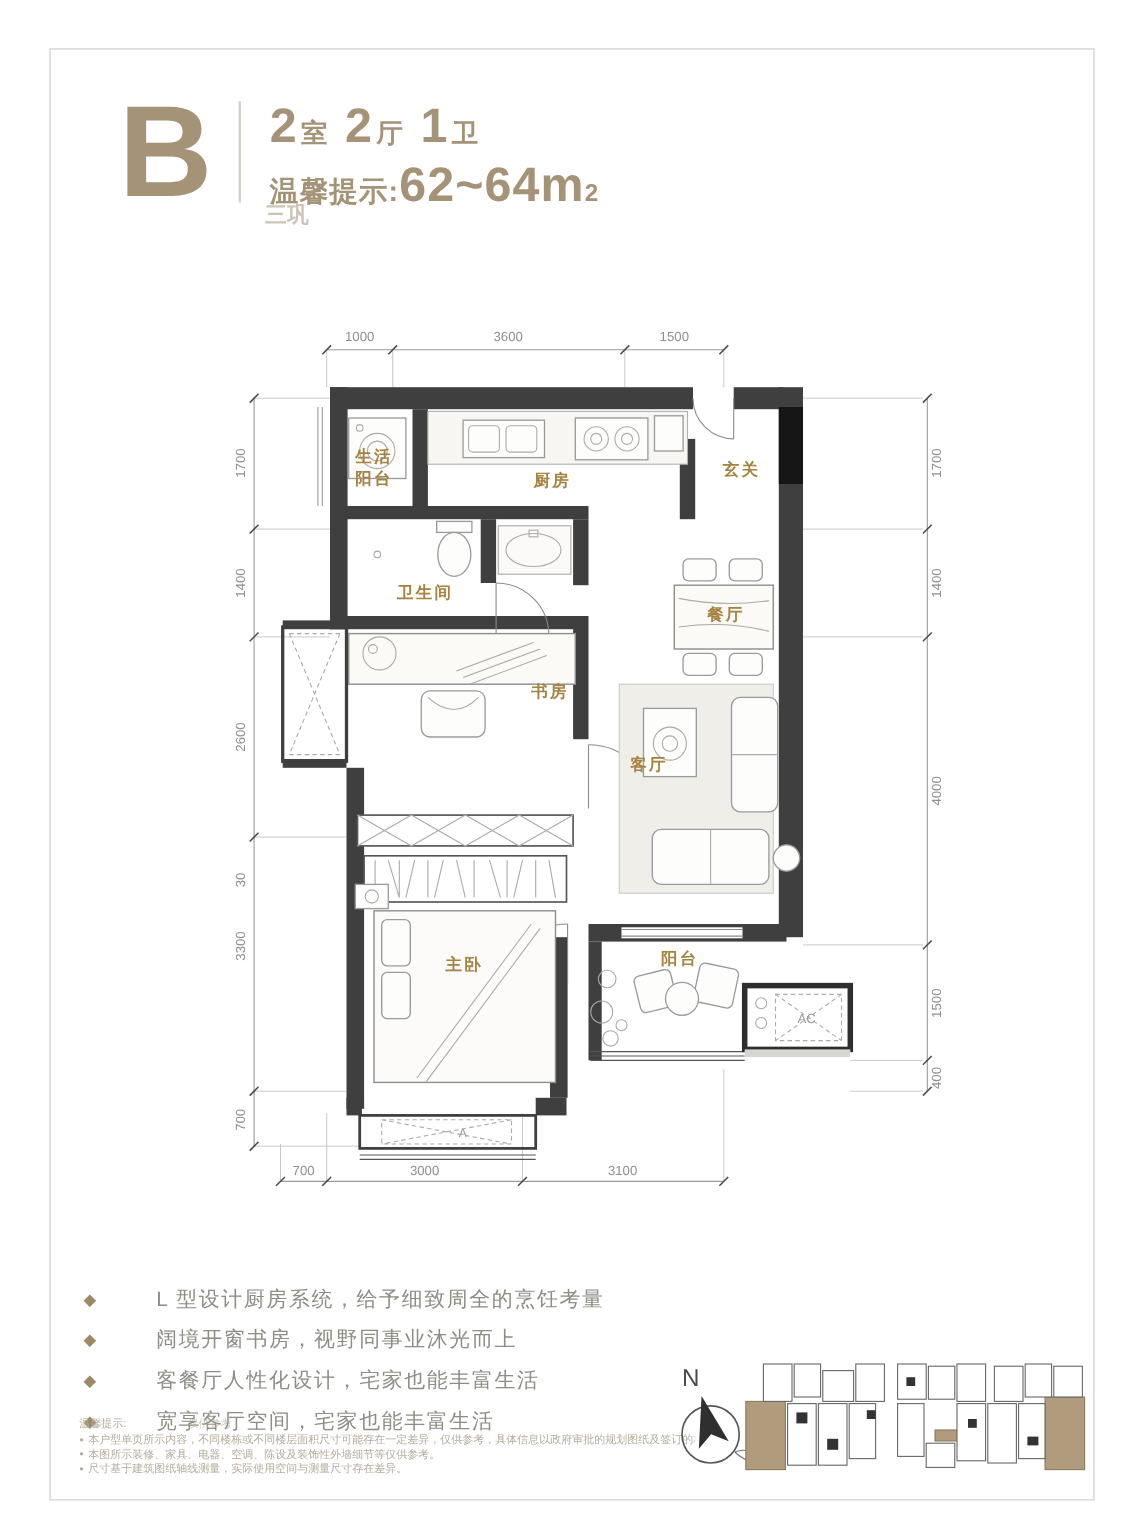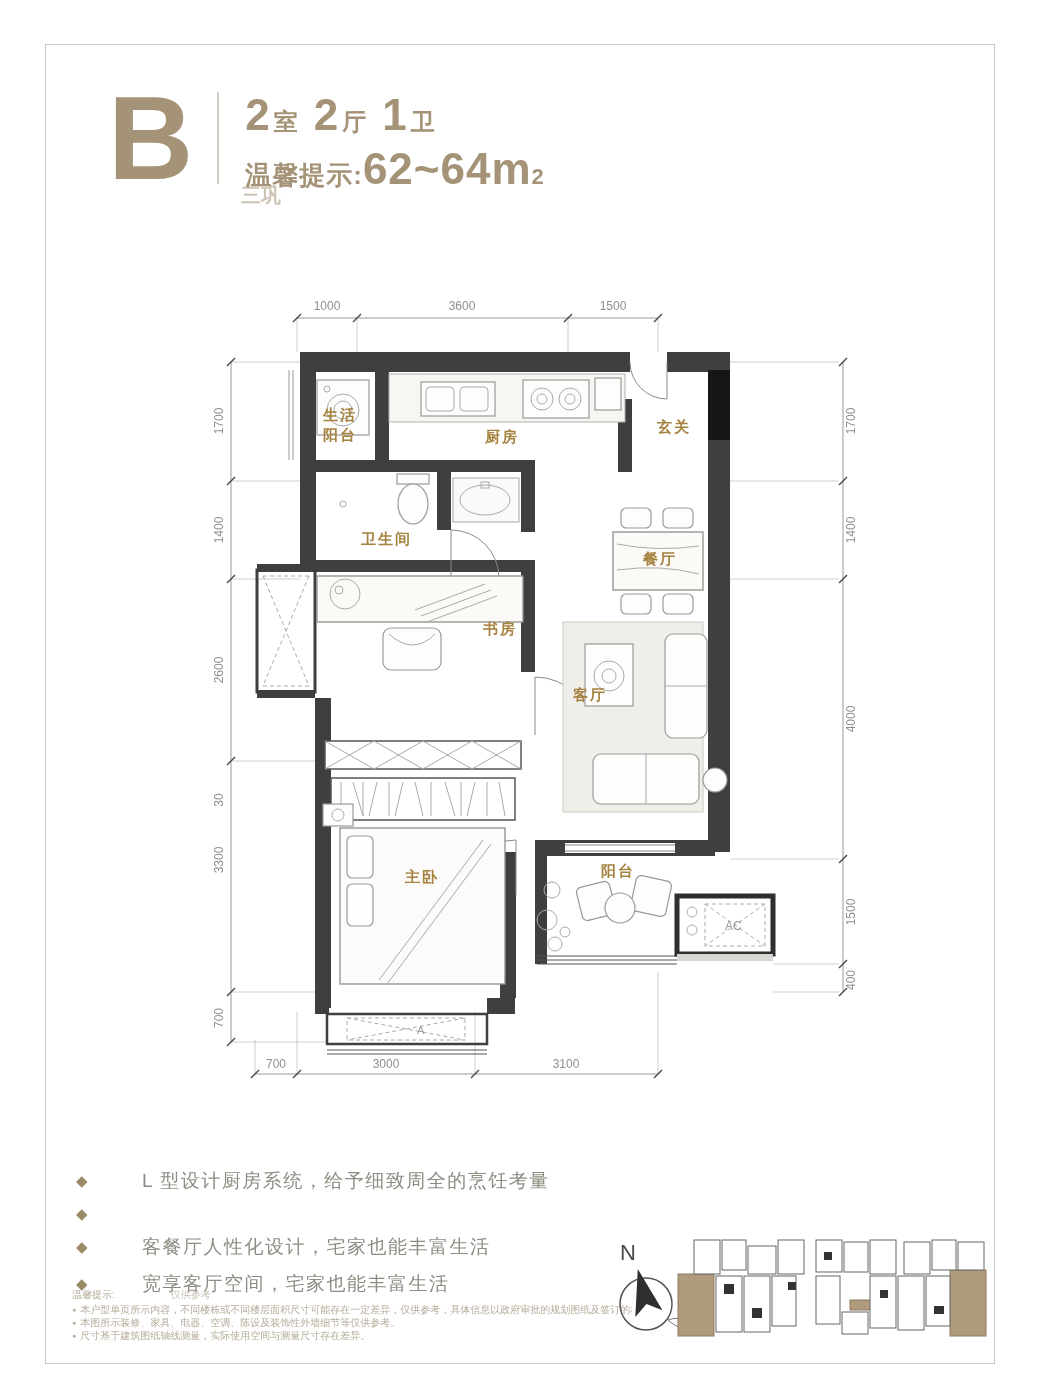--- a/index.html
+++ b/index.html
@@ -307,20 +307,21 @@
   </g>
 </svg>
 
 <div class="features">
   <div class="feat-row">
     <span class="feat-dia">◆</span>
     <span class="feat-txt">L 型设计厨房系统，给予细致周全的烹饪考量</span>
   </div>
   <div class="feat-row">
     <span class="feat-dia">◆</span>
+    <span class="feat-txt">阔境开窗书房，视野同事业沐光而上</span>
   </div>
   <div class="feat-row">
     <span class="feat-dia">◆</span>
     <span class="feat-txt">客餐厅人性化设计，宅家也能丰富生活</span>
   </div>
   <div class="feat-row">
     <span class="feat-dia">◆</span>
     <span class="feat-txt">宽享客厅空间，宅家也能丰富生活</span>
   </div>
 </div>

